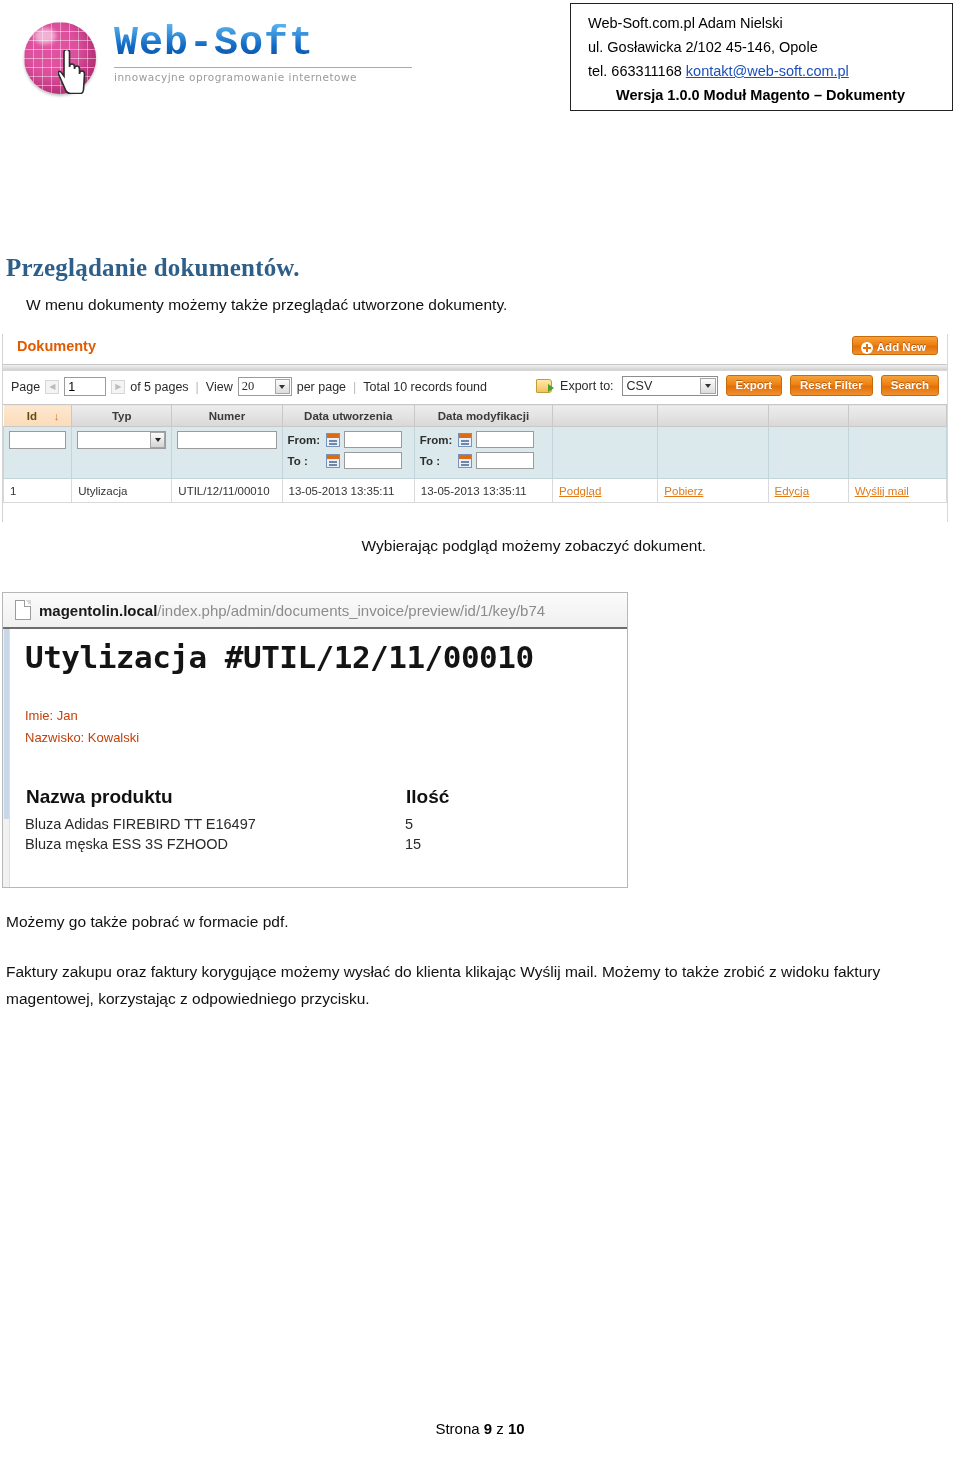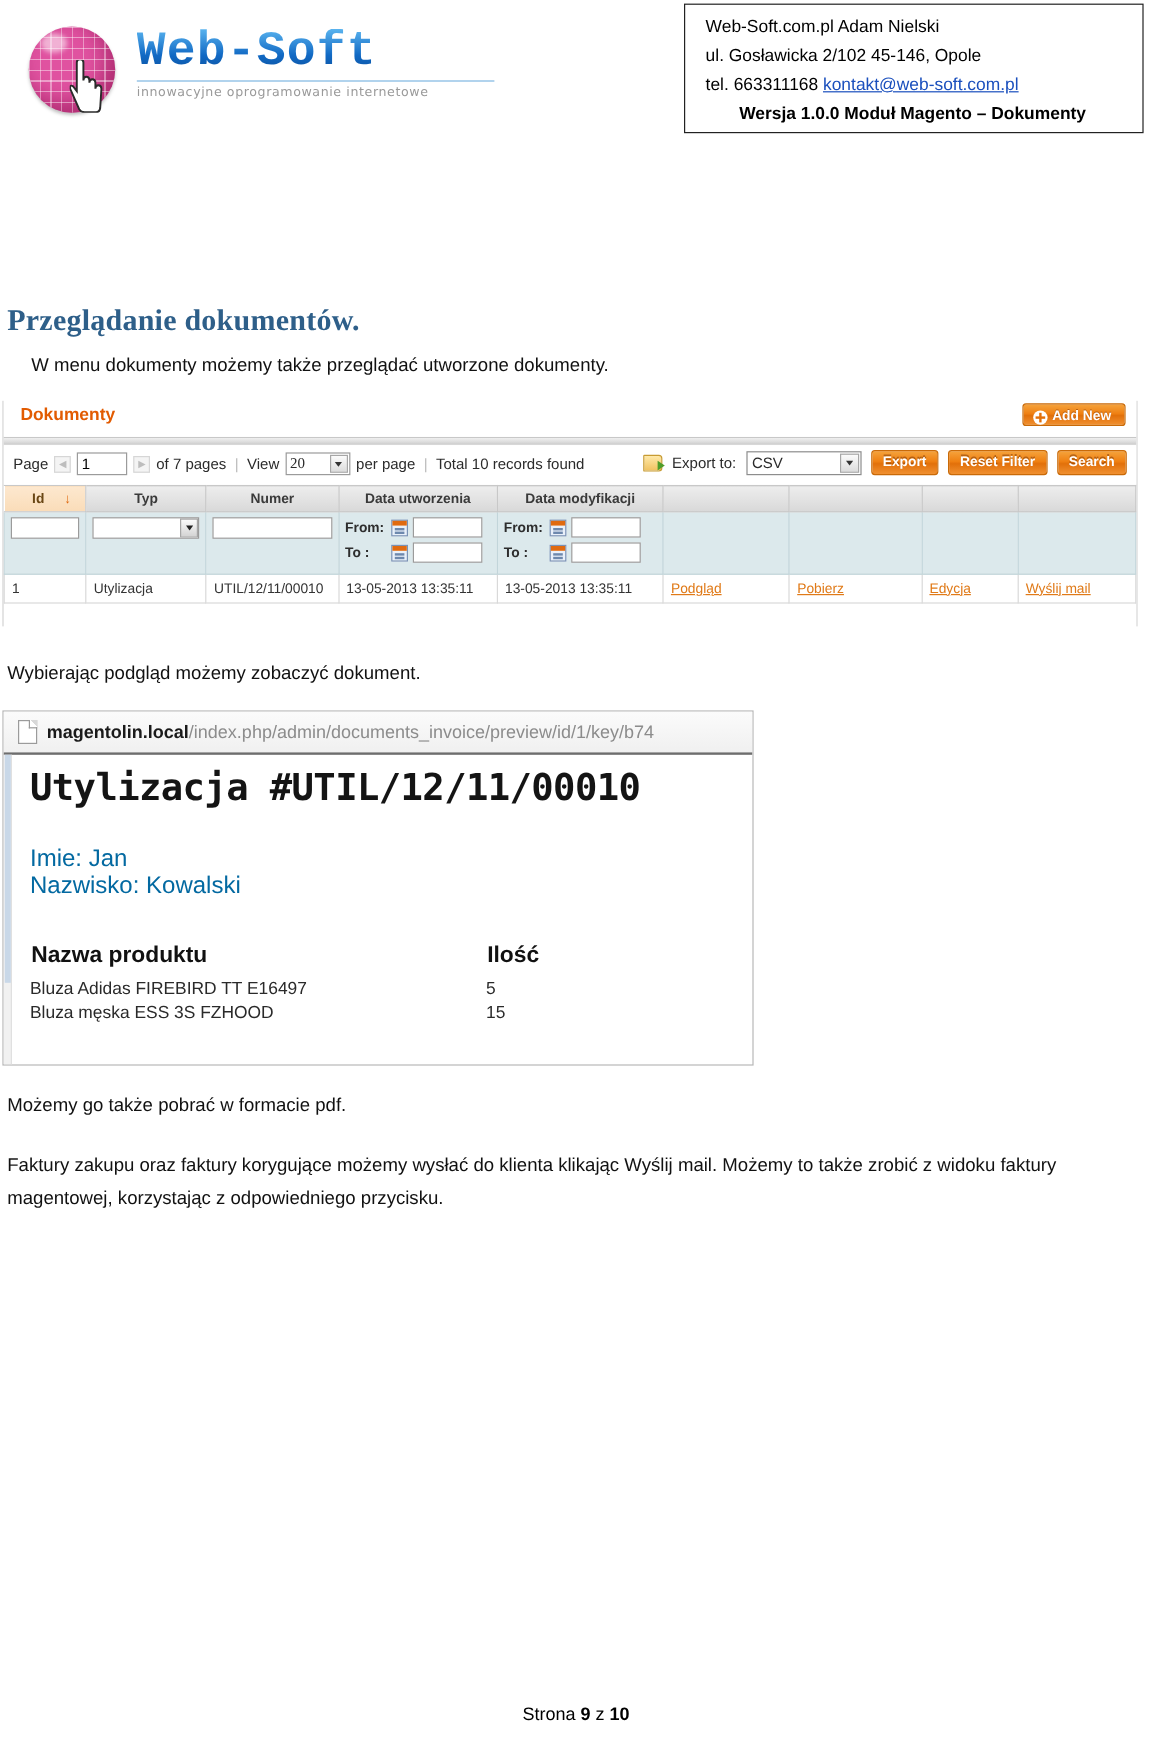--- a/index.html
+++ b/index.html
@@ -137,21 +137,21 @@
     color: #2e5f89;
     letter-spacing: .2px;
   }
   .para {
     position: absolute;
     font-size: 15.5px;
     line-height: 27px;
     color: #111;
   }
   .para-intro { left: 6px; top: 173px; width: 700px; margin-left: 20px; }
-  .para-preview { left: 6px; top: 430px; width: 700px; }
+  .para-preview { left: 6px; top: 414px; width: 700px; text-align: right; }
   .para-pdf { left: 6px; top: 790px; width: 700px; }
   .para-tail { left: 6px; top: 840px; width: 930px; }
 
   
   .grid-shot {
     position: absolute;
     left: 2px;
     top: 216px;
     width: 946px;
     height: 188px;
@@ -498,22 +498,22 @@
   .pv-title {
     font-family: "DejaVu Sans Mono", monospace;
     font-size: 31px;
     font-weight: bold;
     color: #141414;
     letter-spacing: -.5px;
     line-height: 40px;
     margin: 2px 0 0 0;
   }
   .pv-field {
-    font-size: 20px;
-    color: #0369a1;
+    font-size: 13px;
+    color: #c2410c;
     line-height: 22px;
   }
   .pv-fields { margin-top: 28px; }
   .pv-tablewrap { margin-top: 36px; width: 560px; }
   .pv-ptable {
     width: 100%;
     border-collapse: collapse;
   }
   .pv-ptable th {
     text-align: left;
@@ -587,21 +587,21 @@
     </div>
 
     <div class="grid-sep"></div>
 
     <div class="grid-toolbar">
       <div class="tb-left">
         <span>Page</span>
         <span class="pg-arrow">◀</span>
         <input class="tb-input" type="text" value="1" style="">
         <span class="pg-arrow">▶</span>
-        <span>of 7 pages</span>
+        <span>of 5 pages</span>
         <span class="tb-sep">|</span>
         <span>View</span>
         <span class="tb-select">
           <span>20</span>
           <span class="arrow">
               <i></i>
             </span>
         </span>
         <span>per page</span>
         <span class="tb-sep">|</span>

